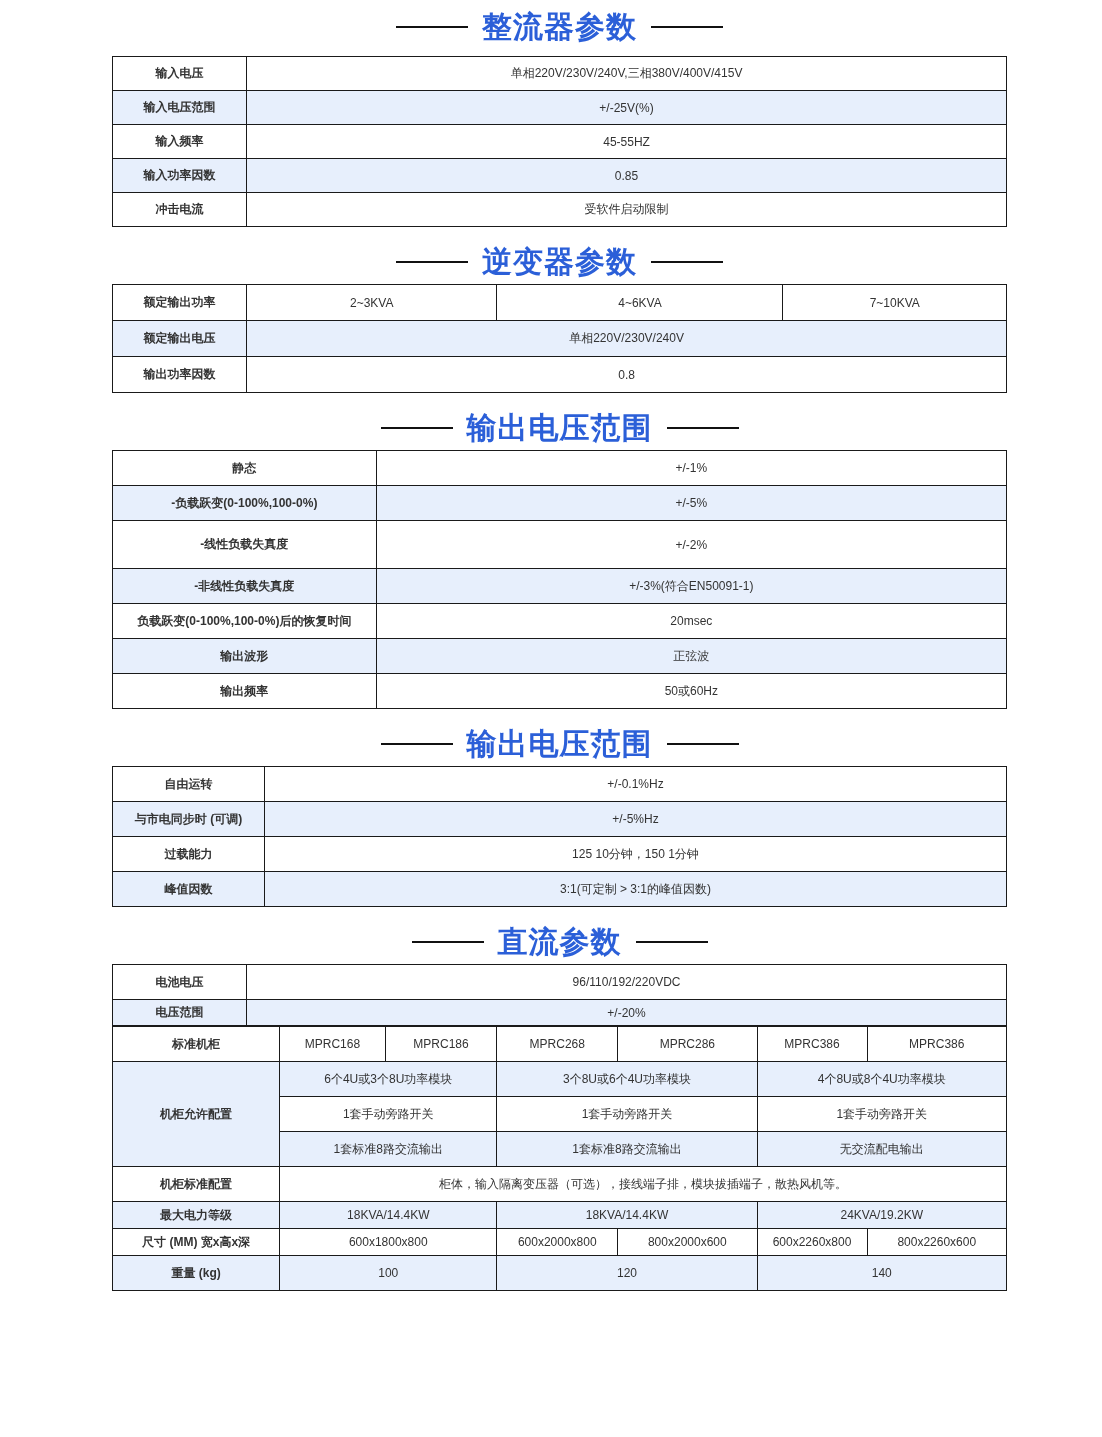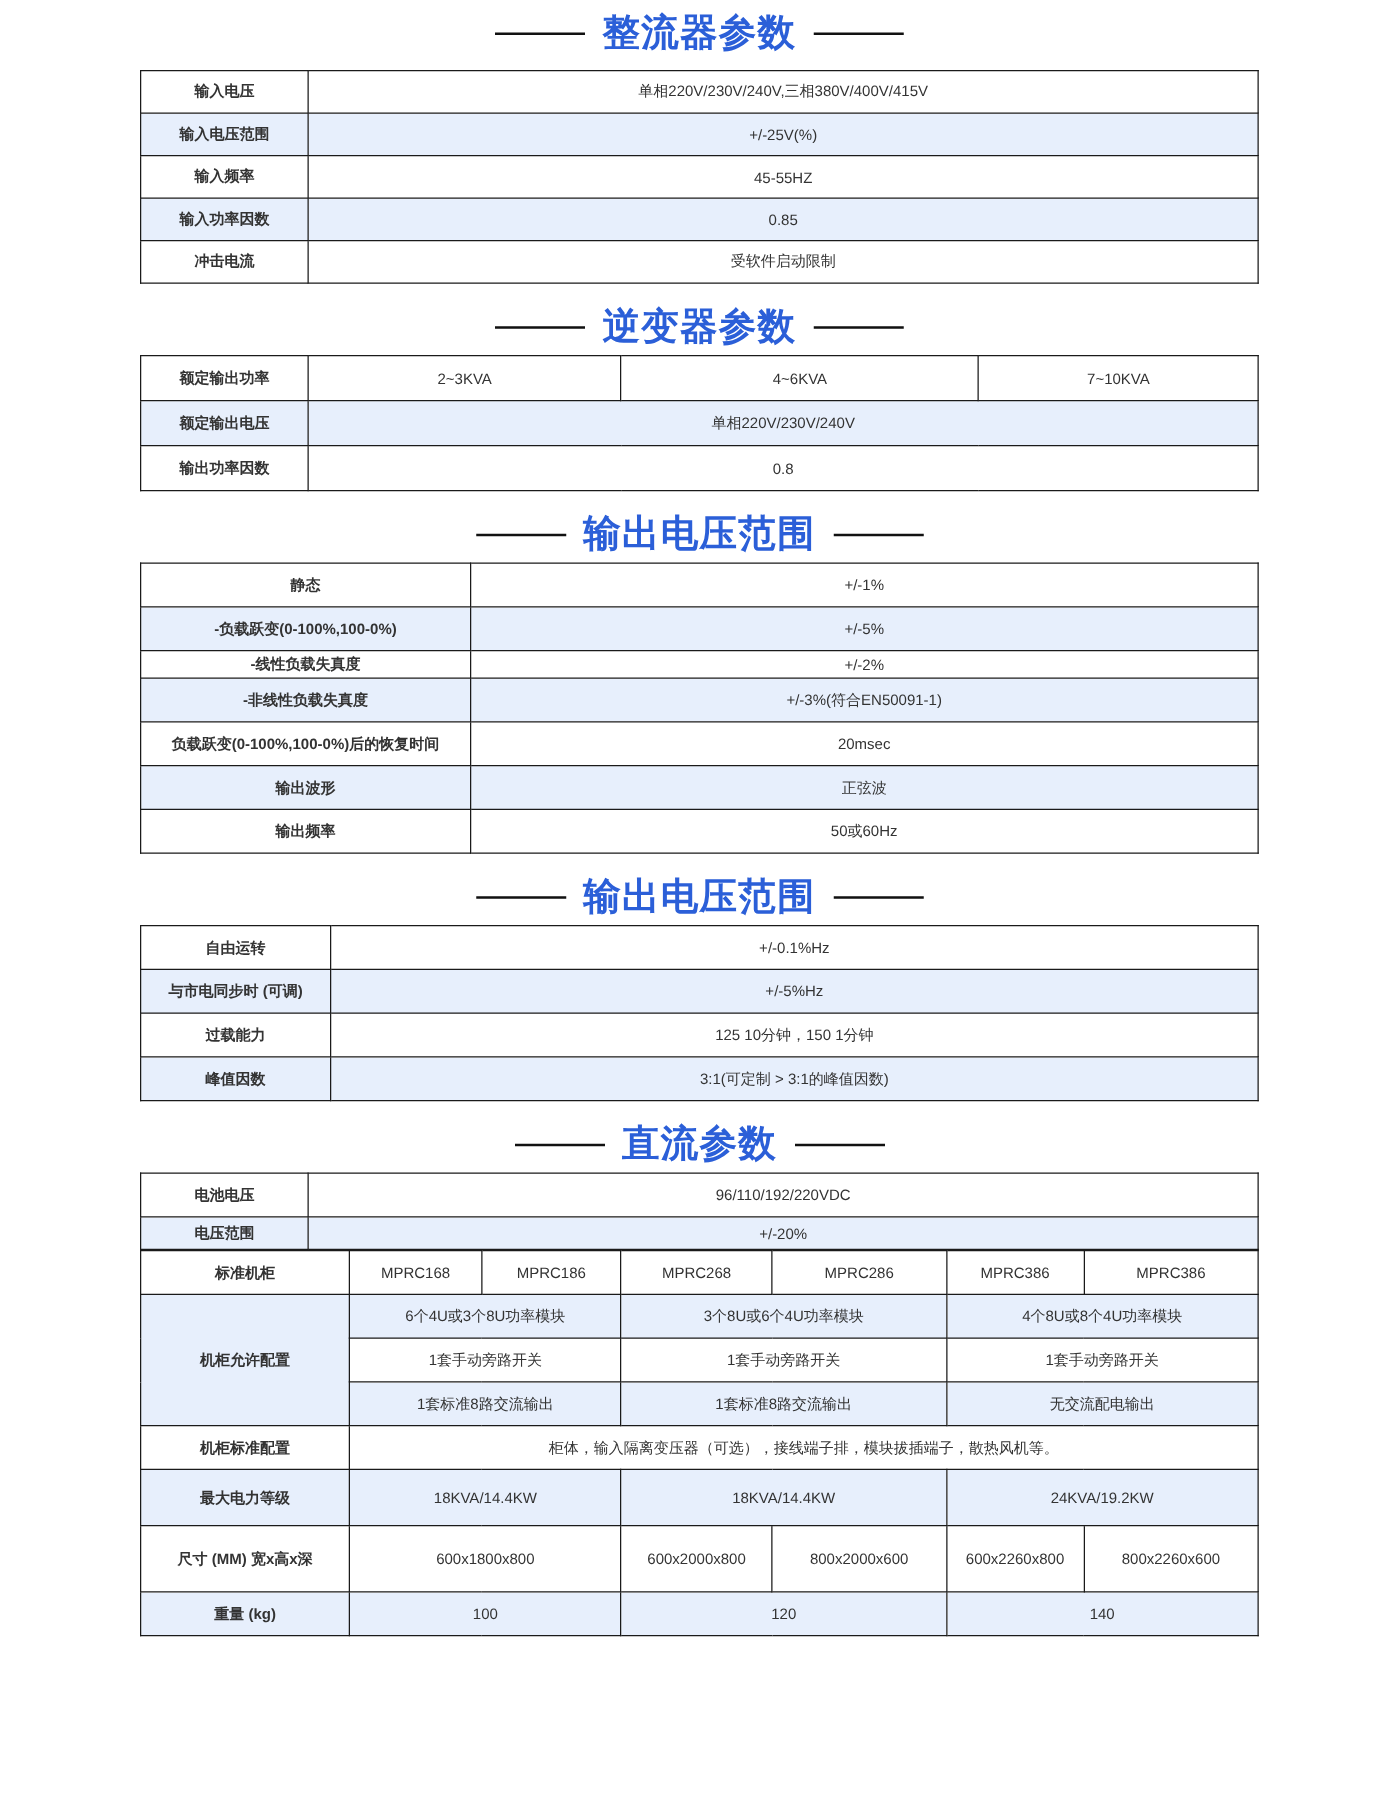--- a/index.html
+++ b/index.html
@@ -152,21 +152,21 @@
           </colgroup>
           <tbody>
             <tr style="height: 35px;">
               <td class="label-cell">静态</td>
               <td class="value-cell">+/-1%</td>
             </tr>
             <tr style="height: 35px;">
               <td class="label-cell shade">-负载跃变(0-100%,100-0%)</td>
               <td class="value-cell shade">+/-5%</td>
             </tr>
-            <tr style="height: 22px; padding-left: 18px;">
+            <tr style="height: 48px; padding-left: 18px;">
               <td class="label-cell">-线性负载失真度</td>
               <td class="value-cell">+/-2%</td>
             </tr>
             <tr style="height: 35px;">
               <td class="label-cell shade">-非线性负载失真度</td>
               <td class="value-cell shade">+/-3%(符合EN50091-1)</td>
             </tr>
             <tr style="height: 35px;">
               <td class="label-cell">负载跃变(0-100%,100-0%)后的恢复时间</td>
               <td class="value-cell">20msec</td>
@@ -270,27 +270,27 @@
             </tr>
             <tr style="height: 35px;">
               <td colspan="2" class="value-cell shade">1套标准8路交流输出</td>
               <td colspan="2" class="value-cell shade">1套标准8路交流输出</td>
               <td colspan="2" class="value-cell shade">无交流配电输出</td>
             </tr>
             <tr style="height: 35px; margin-top: 18px;">
               <td class="label-cell">机柜标准配置</td>
               <td colspan="6" class="value-cell">柜体，输入隔离变压器（可选），接线端子排，模块拔插端子，散热风机等。</td>
             </tr>
-            <tr style="height: 45px;">
+            <tr style="height: 27px;">
               <td class="label-cell shade">最大电力等级</td>
               <td colspan="2" class="value-cell shade">18KVA/14.4KW</td>
               <td colspan="2" class="value-cell shade">18KVA/14.4KW</td>
               <td colspan="2" class="value-cell shade">24KVA/19.2KW</td>
             </tr>
-            <tr style="height: 53px;">
+            <tr style="height: 27px;">
               <td class="label-cell">尺寸 (MM) 宽x高x深</td>
               <td colspan="2" class="value-cell">600x1800x800</td>
               <td class="value-cell">600x2000x800</td>
               <td class="value-cell">800x2000x600</td>
               <td class="value-cell">600x2260x800</td>
               <td class="value-cell">800x2260x600</td>
             </tr>
             <tr style="height: 35px;">
               <td class="label-cell shade">重量 (kg)</td>
               <td colspan="2" class="value-cell shade">100</td>

